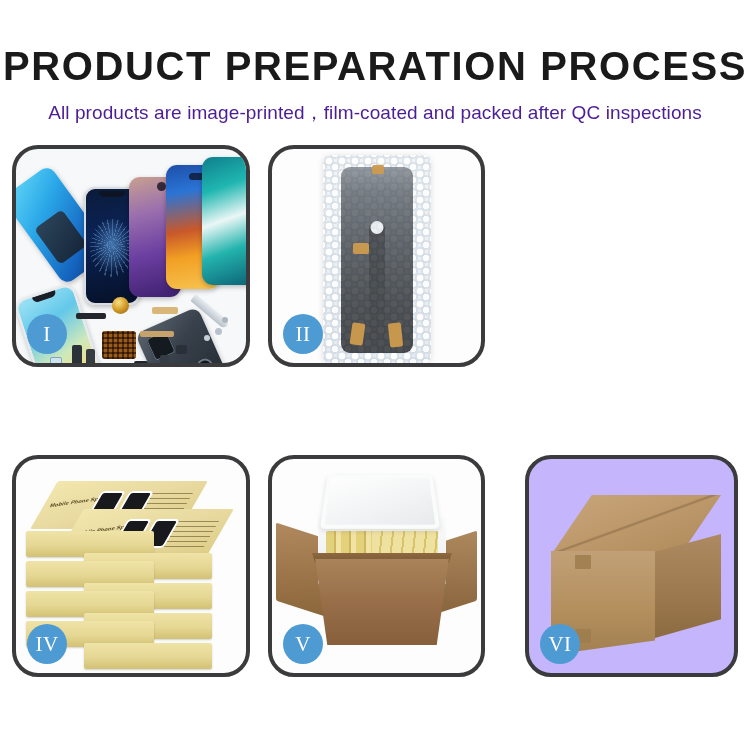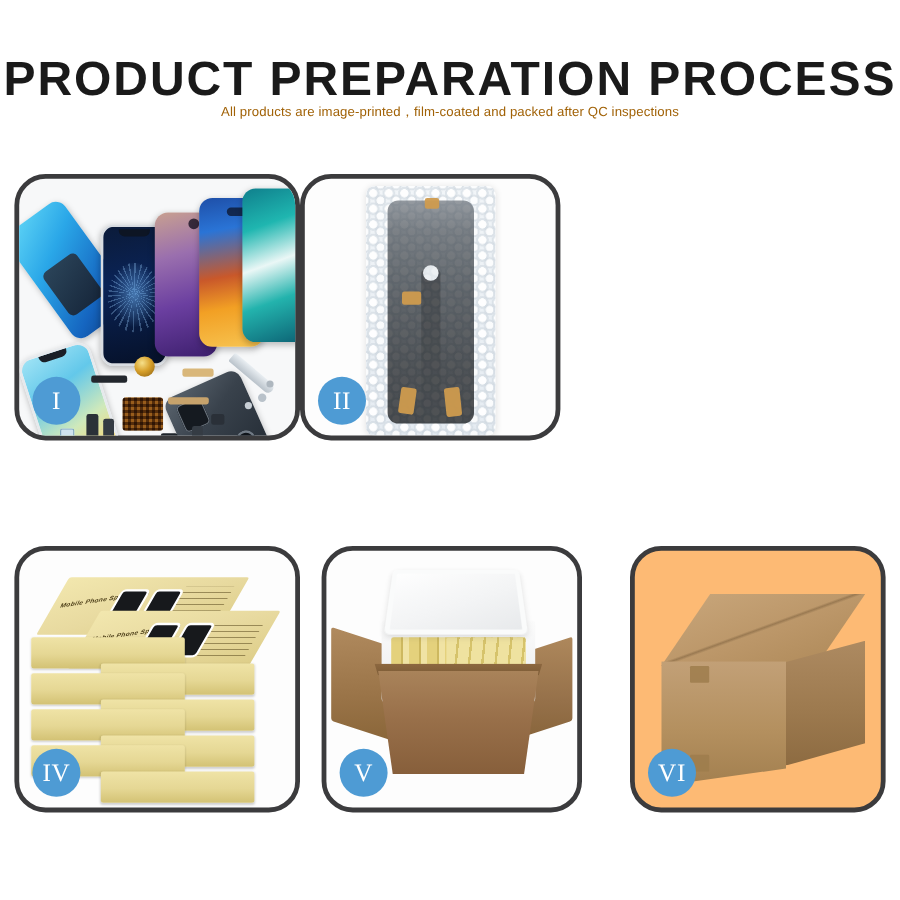--- a/index.html
+++ b/index.html
@@ -14,22 +14,22 @@
   
   .header { position: absolute; left: 0; top: 0; width: 750px; text-align: center; }
   .title {
     font-family: "Liberation Sans", sans-serif;
     font-size: 40px; font-weight: 700; letter-spacing: 1.6px;
     color: #1a1a1a; line-height: 1; margin-top: 46px;
     white-space: nowrap;
   }
   .subtitle {
     font-family: "Liberation Sans", sans-serif;
-    font-size: 11px; font-weight: 400; color: #a16207;
-    letter-spacing: 0.1px; white-space: nowrap;
+    font-size: 19px; font-weight: 400; color: #4c1d95;
+    margin-top: 14px; letter-spacing: 0.1px; white-space: nowrap;
   }
 
   
   .grid { position: absolute; left: 0; top: 145px; width: 750px; height: 535px; }
   .card {
     position: absolute;
     border: 4px solid #3b3b3d;
     border-radius: 26px;
     background: #fbfbfb;
     overflow: hidden;
@@ -299,21 +299,21 @@
     border-radius: 2px;
   }
   .yellow-packs:after{
     content:""; position:absolute; left:46px; top:0; width:66px; height:44px;
     background: repeating-linear-gradient(96deg, #efe2a0 0 9px, #d6c madrid 0 0, #d6c36b 9px 11px);
     background: repeating-linear-gradient(96deg, #efe2a0 0 9px, #d6c36b 9px 11px);
     border-radius:2px;
   }
 
   
-  .p6 { background: #fdba74; padding-left: 42px; }
+  .p6 { background: #c4b5fd; padding-left: 42px; }
   .sc-top{
     position:absolute; left:22px; top:36px; width:170px; height:60px;
     background: linear-gradient(160deg,#c9a77c 0%,#bb9668 55%,#ad8857 100%);
     clip-path: polygon(24% 0, 100% 0, 76% 100%, 0% 100%);
   }
   .sc-top .seam{
     position:absolute; left:0; top:0; width:100%; height:100%;
     background: linear-gradient(160deg, rgba(0,0,0,0) 47%, rgba(120,92,58,.5) 48.6%, rgba(0,0,0,0) 50.4%);
   }
   .sc-front{
@@ -375,21 +375,21 @@
 
         <div class="part flex-k"></div>
         <div class="tweezer"></div>
         <div class="screw1"></div>
         <div class="screw2"></div>
         <div class="screw3"></div>
       </div>
       <div class="badge">I</div>
     </div>
 
-    <div class="card p2" style="left:250px; top:0px; width:217px; height:222px;">
+    <div class="card p2" style="left:268px; top:0px; width:217px; height:222px;">
       <div class="photo">
         <div class="bubblebag">
           <div class="lcd">
             <div class="cable"></div>
             <div class="conn"></div>
           </div>
           <div class="tape tape-a"></div>
           <div class="tape tape-b"></div>
           <div class="tape tape-c"></div>
           <div class="tape tape-d"></div>

